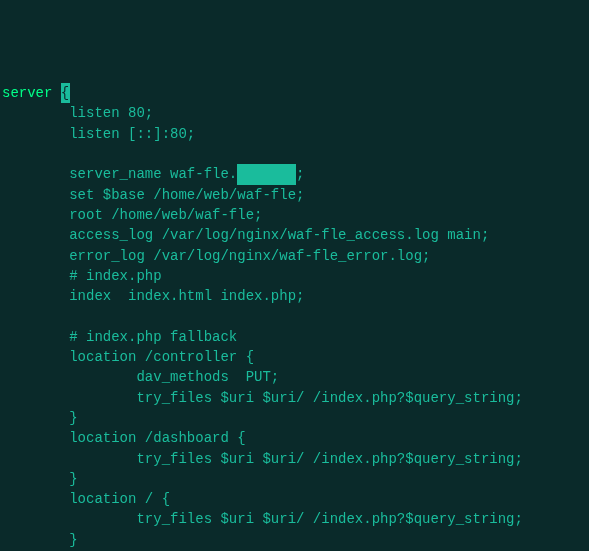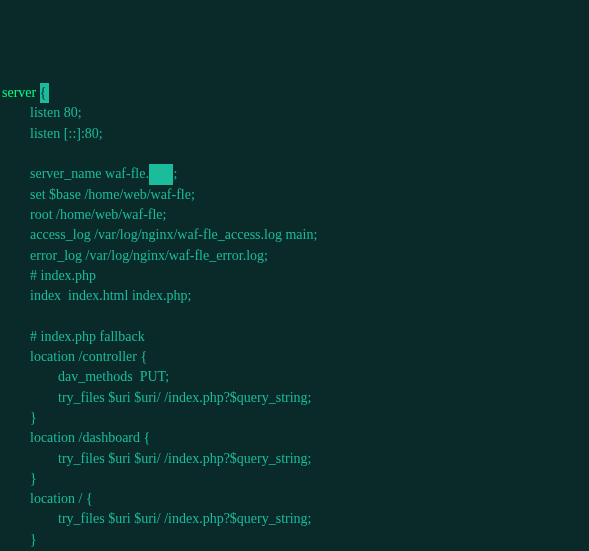--- a/index.html
+++ b/index.html
@@ -32,21 +32,20 @@
       width: 9px;
     }
     .redacted {
       background-color: #1abc9c;
       color: #1abc9c;
       display: inline-block;
     }
     .line {
       display: block;
       min-height: 1.45em;
-      font-family: Liberation Serif, serif;
     }
   </style>
 </head>
 <body>
 
 
 
 <div class="code-container"><span class="line"><span class="keyword">server</span> <span class="highlight-brace">{</span></span><span class="line">        listen 80;</span><span class="line">        listen [::]:80;</span><span class="line"></span><span class="line"><span>        server_name waf-fle.</span><span class="redacted">       </span><span>;</span></span><span class="line">        set $base /home/web/waf-fle;</span><span class="line">        root /home/web/waf-fle;</span><span class="line">        access_log /var/log/nginx/waf-fle_access.log main;</span><span class="line">        error_log /var/log/nginx/waf-fle_error.log;</span><span class="line">        # index.php</span><span class="line">        index  index.html index.php;</span><span class="line"></span><span class="line">        # index.php fallback</span><span class="line">        location /controller {</span><span class="line">                dav_methods  PUT;</span><span class="line">                try_files $uri $uri/ /index.php?$query_string;</span><span class="line">        }</span><span class="line">        location /dashboard {</span><span class="line">                try_files $uri $uri/ /index.php?$query_string;</span><span class="line">        }</span><span class="line">        location / {</span><span class="line">                try_files $uri $uri/ /index.php?$query_string;</span><span class="line">        }</span><span class="line">        # handle .php</span></div>
 
 

